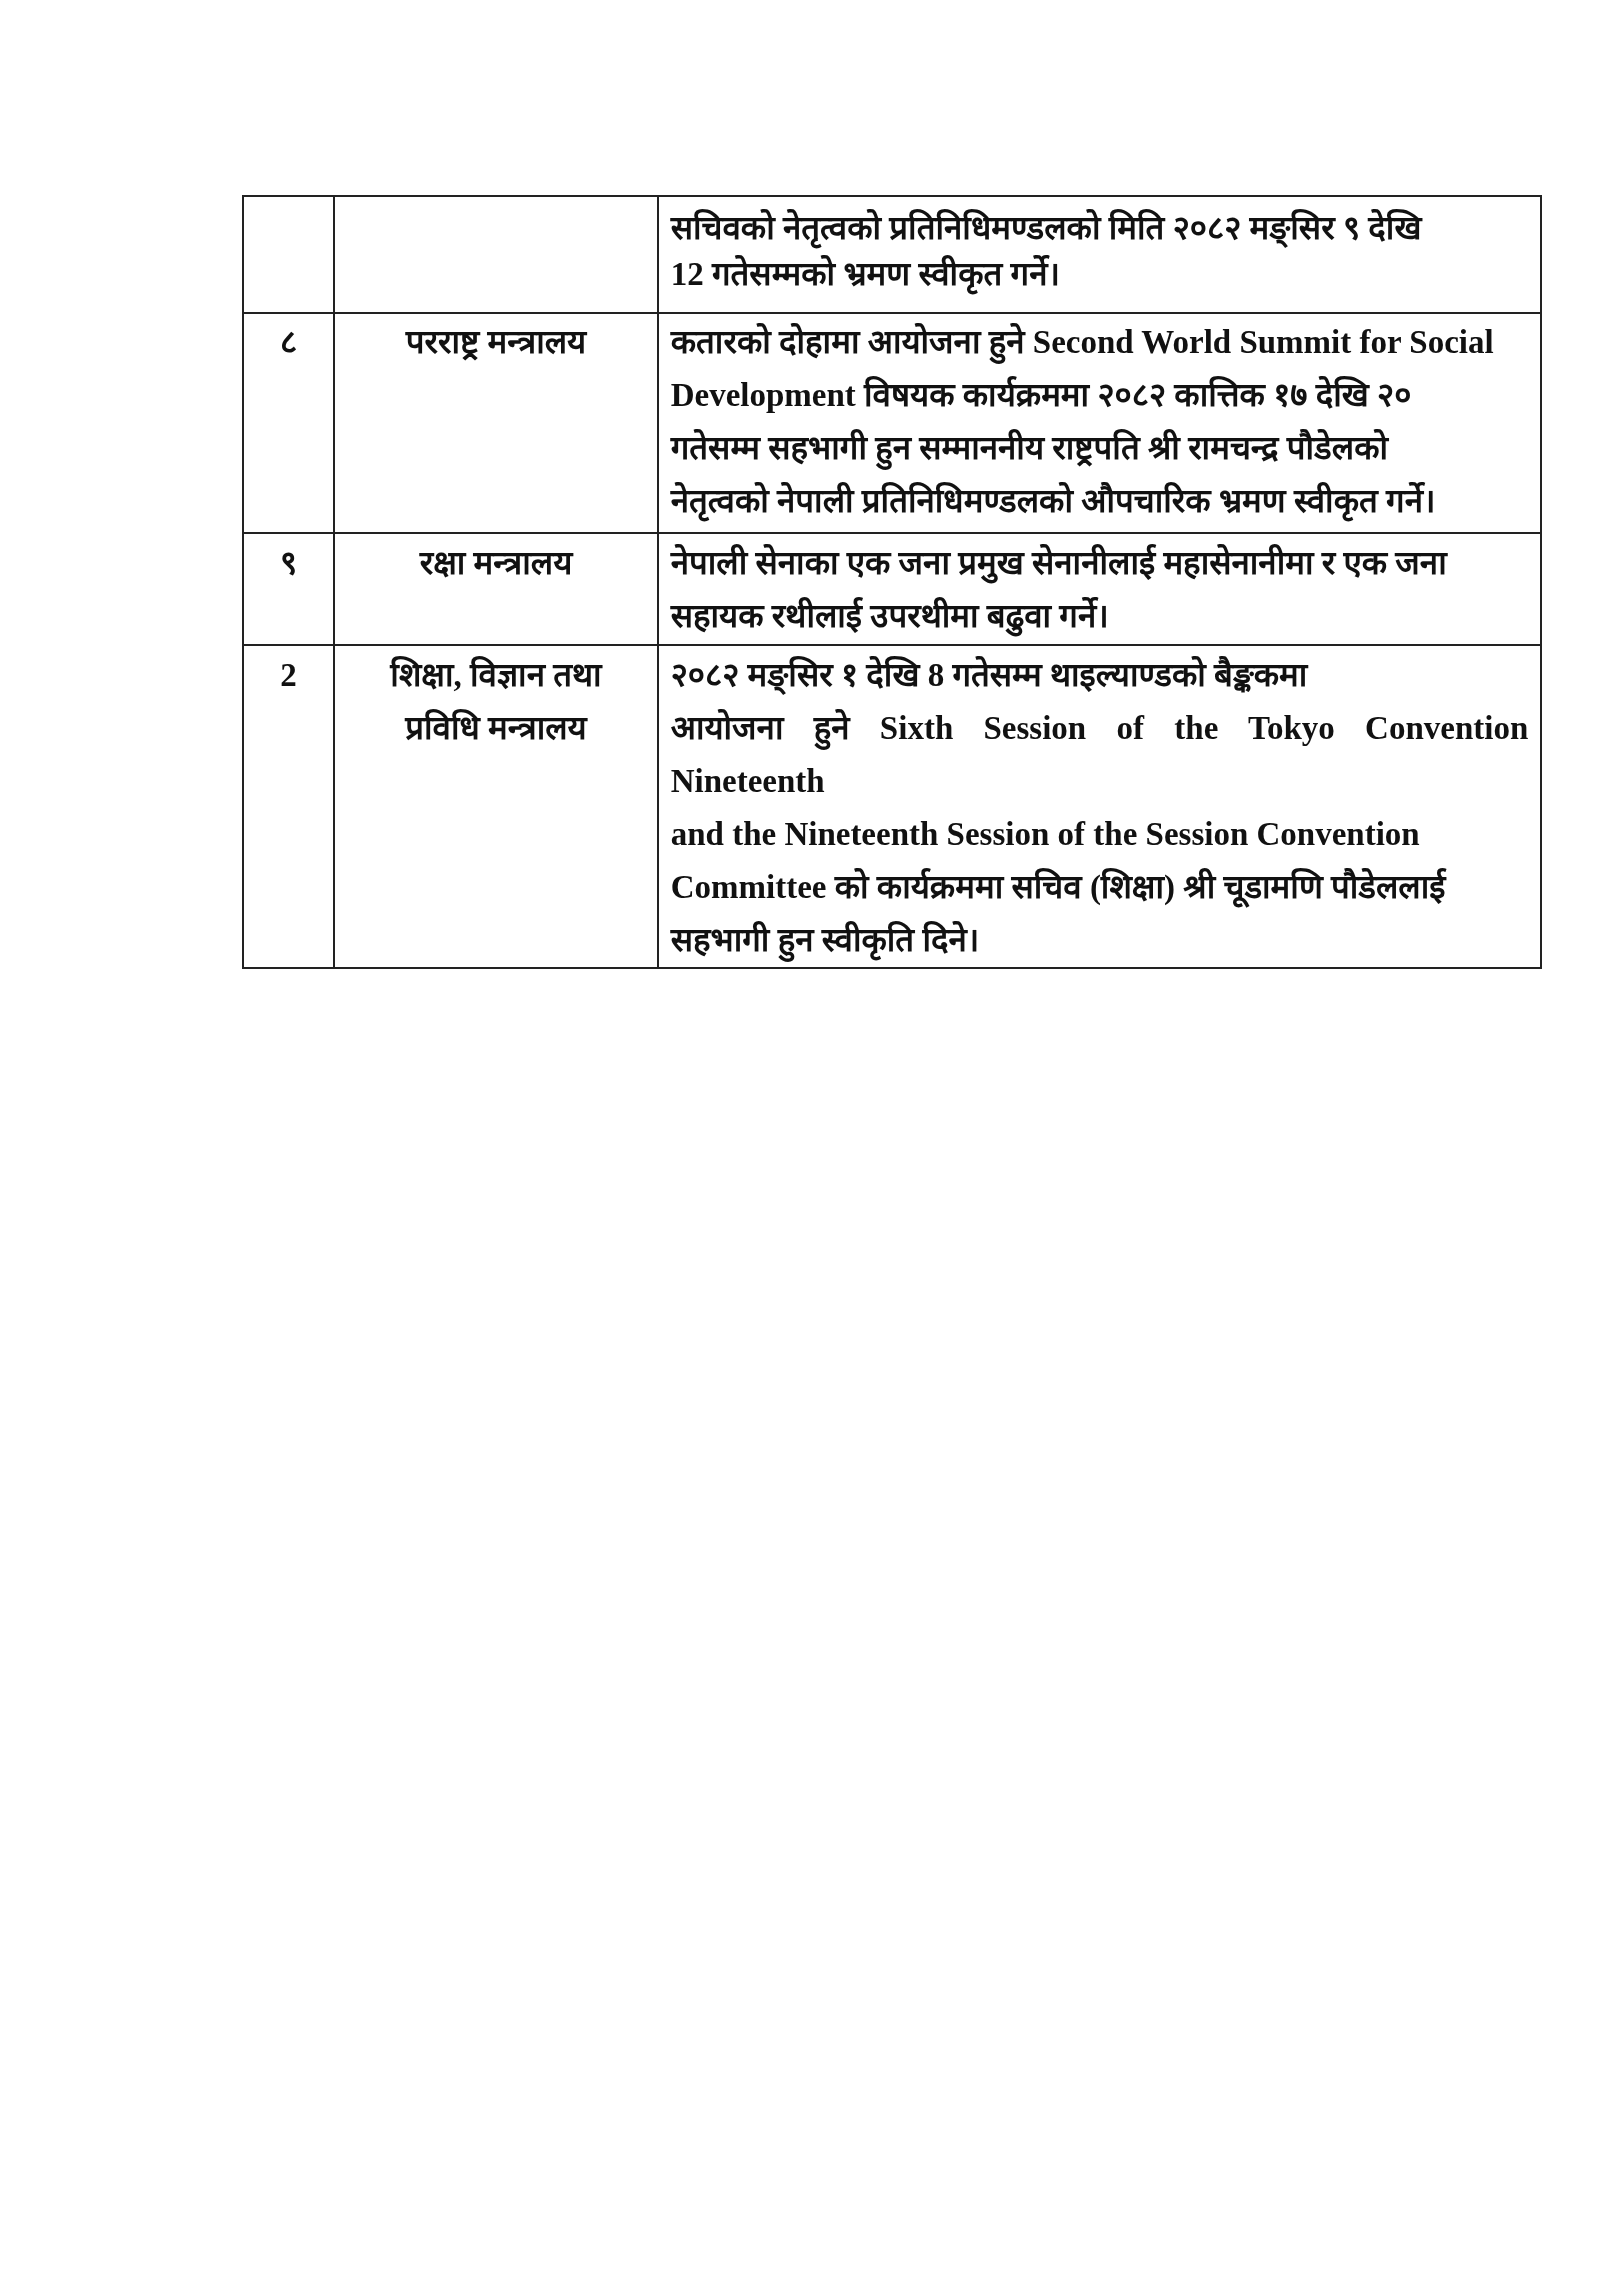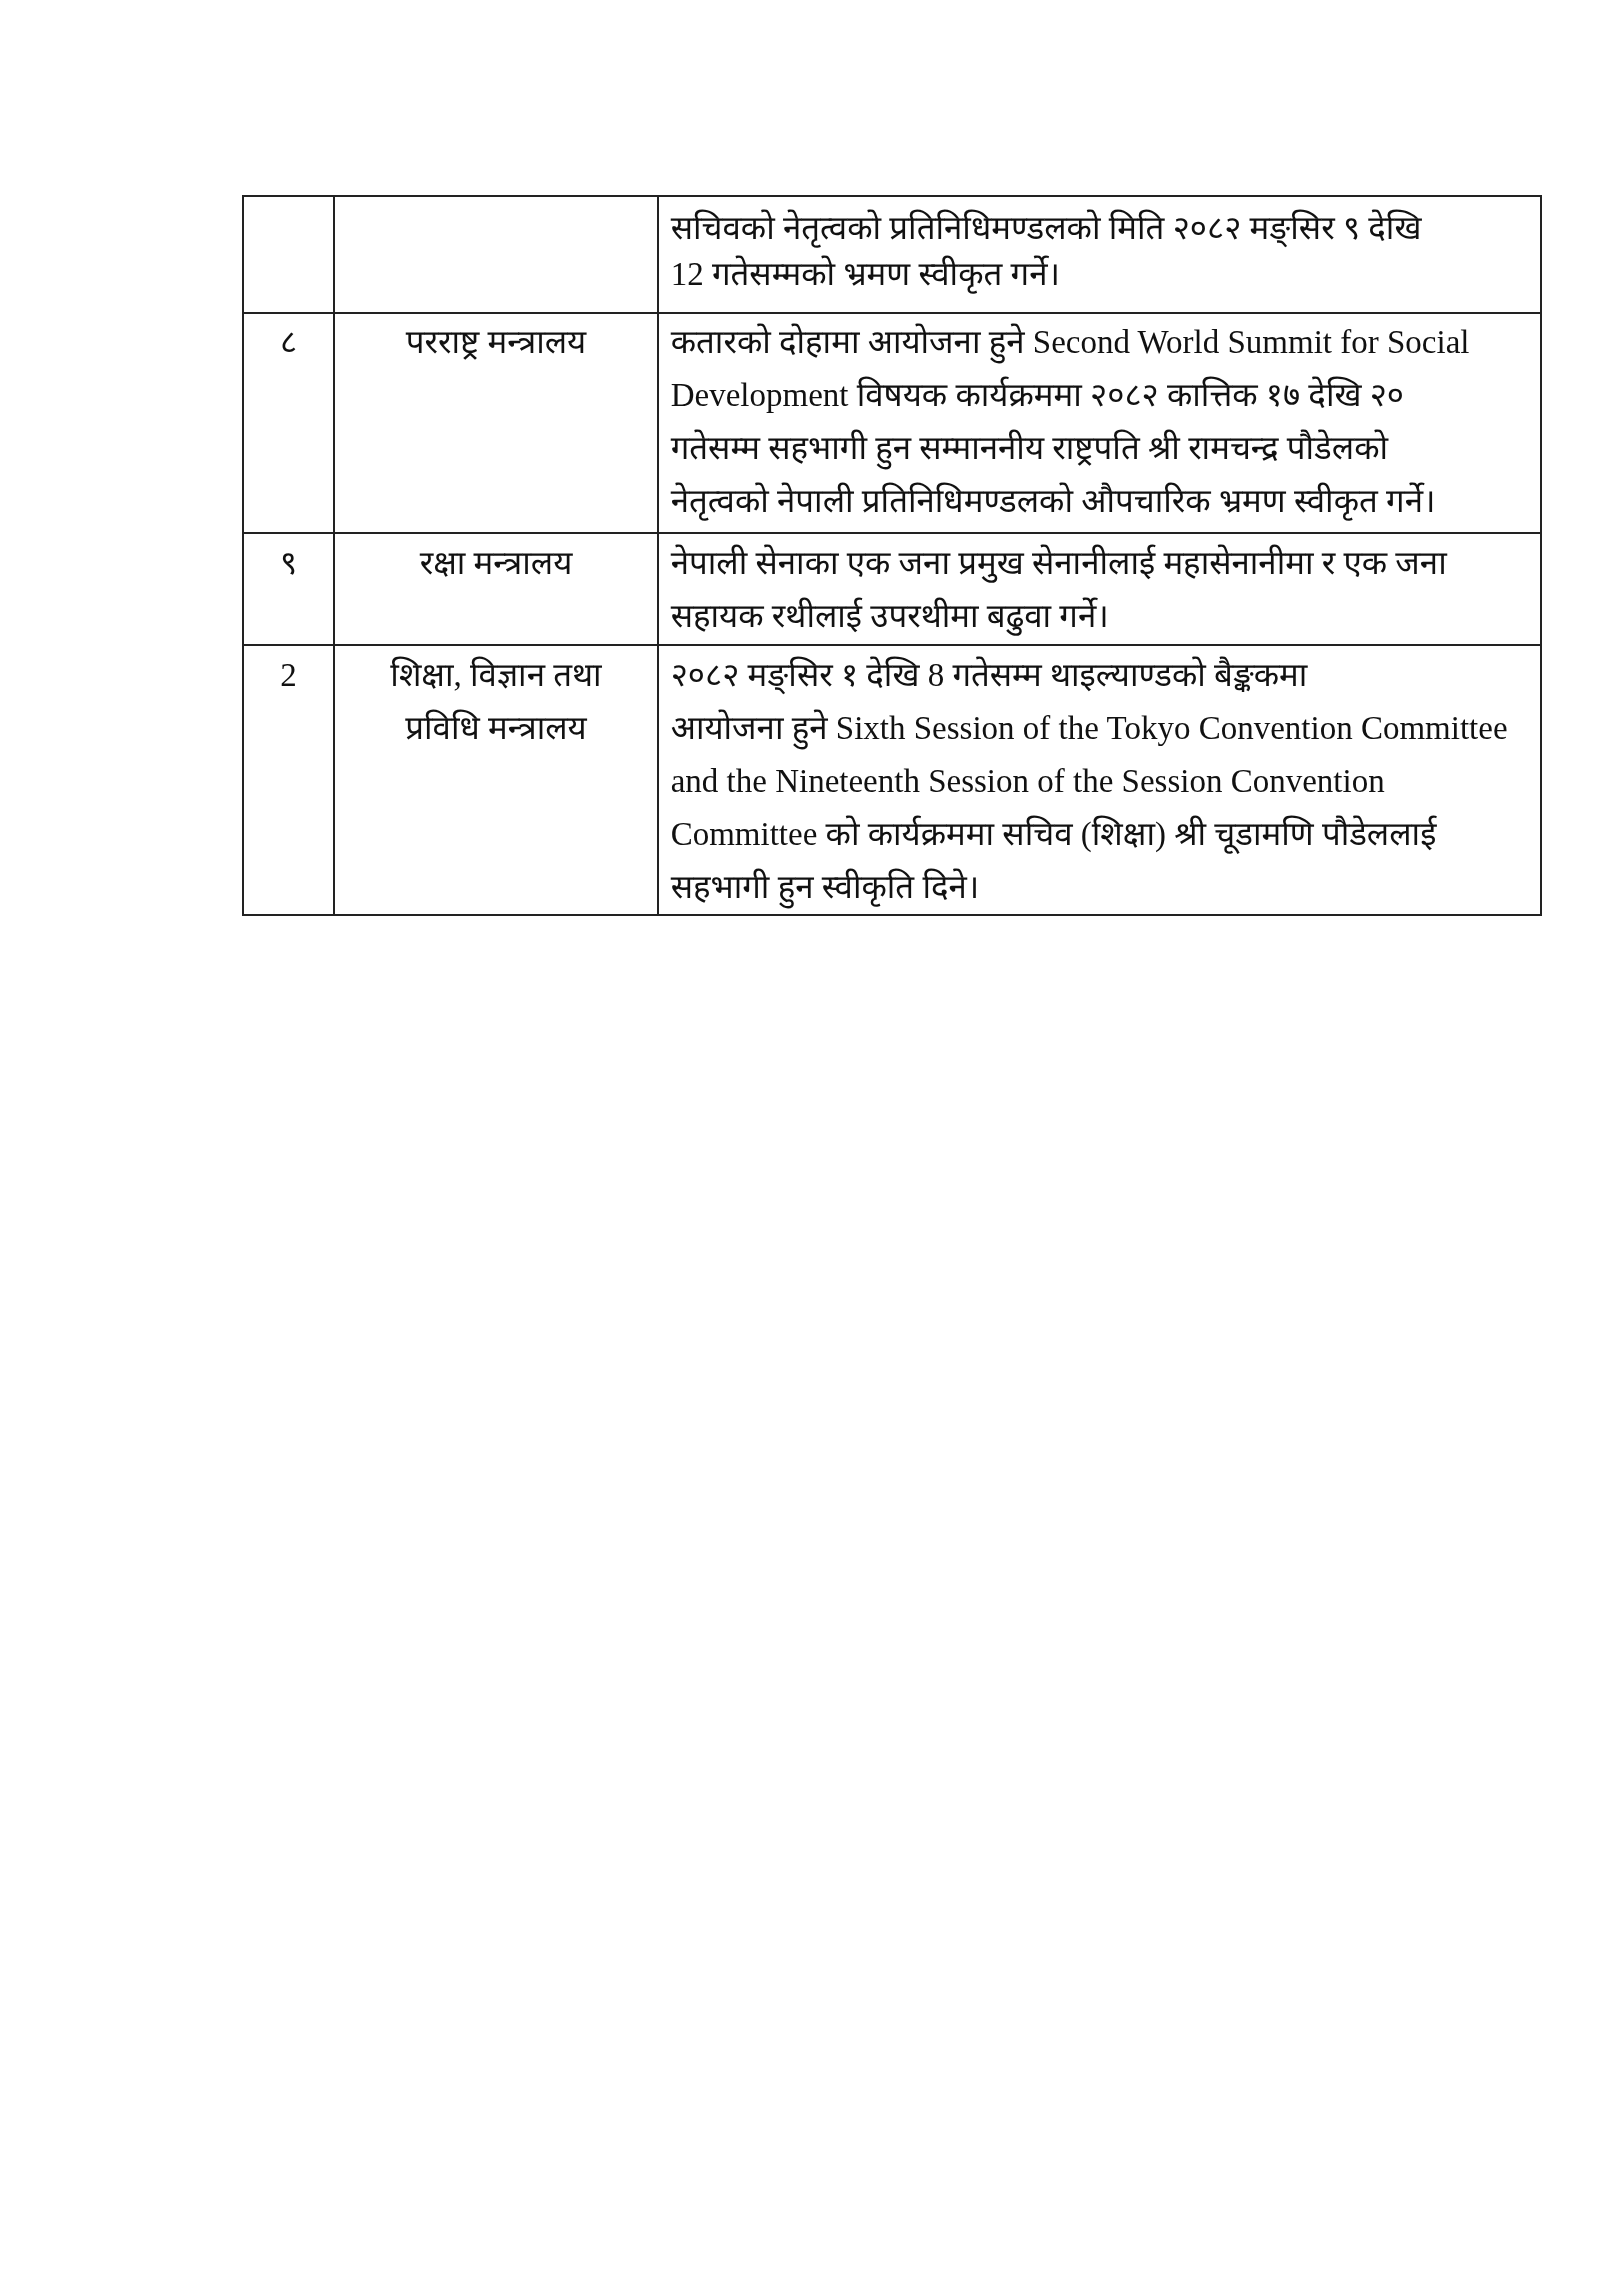--- a/index.html
+++ b/index.html
@@ -5,21 +5,21 @@
   html, body { margin: 0; padding: 0; background: #ffffff; }
   body { width: 1616px; height: 2284px; position: relative; overflow: hidden;
          font-family: "Liberation Serif", "DejaVu Serif", serif; color: #111; }
   #page { position: absolute; left: 0; top: 0; width: 1616px; height: 2284px; background: #fff; }
   table.decisions {
     position: absolute; left: 242px; top: 195px;
     width: 1298px; border-collapse: collapse; table-layout: fixed;
   }
   table.decisions td {
     border: 2px solid #222; vertical-align: top; padding: 0;
-    font-size: 33px; line-height: 53px;
+    font-size: 33px; line-height: 53px; font-weight: bold;
   }
   col.c-num { width: 91px; }
   col.c-min { width: 324px; }
   col.c-dec { width: 883px; }
   td.num { text-align: center; padding-top: 2.6px !important; }
   td.min { text-align: center; padding: 2.6px 6.5px 0 6.5px !important; margin-top: 12px; }
   td.dec { text-align: justify; padding: 2.6px 11.7px 0 11.7px !important; }
   tr.r1 td { height: 107px; }
   tr.r8 td { height: 216px; }
   tr.r9 td { height: 107px; }
@@ -67,21 +67,21 @@
         </td>
       </tr>
       <tr class="r10">
         <td class="num">2</td>
         <td class="min">
           <span class="line">शिक्षा, विज्ञान तथा</span>
           <span class="line">प्रविधि मन्त्रालय</span>
         </td>
         <td class="dec">
           <span class="line">२०८२ मङ्सिर १ देखि 8 गतेसम्म थाइल्याण्डको बैङ्ककमा</span>
-          <span class="line">आयोजना हुने Sixth Session of the Tokyo Convention Committee</span>
+          <span class="line">आयोजना हुने Sixth Session of the Tokyo Convention Nineteenth</span>
           <span class="line">and the Nineteenth Session of the Session Convention</span>
           <span class="line">Committee को कार्यक्रममा सचिव (शिक्षा) श्री चूडामणि पौडेललाई</span>
           <span class="line">सहभागी हुन स्वीकृति दिने।</span>
         </td>
       </tr>
     </tbody>
   </table>
 </div>
 
 

